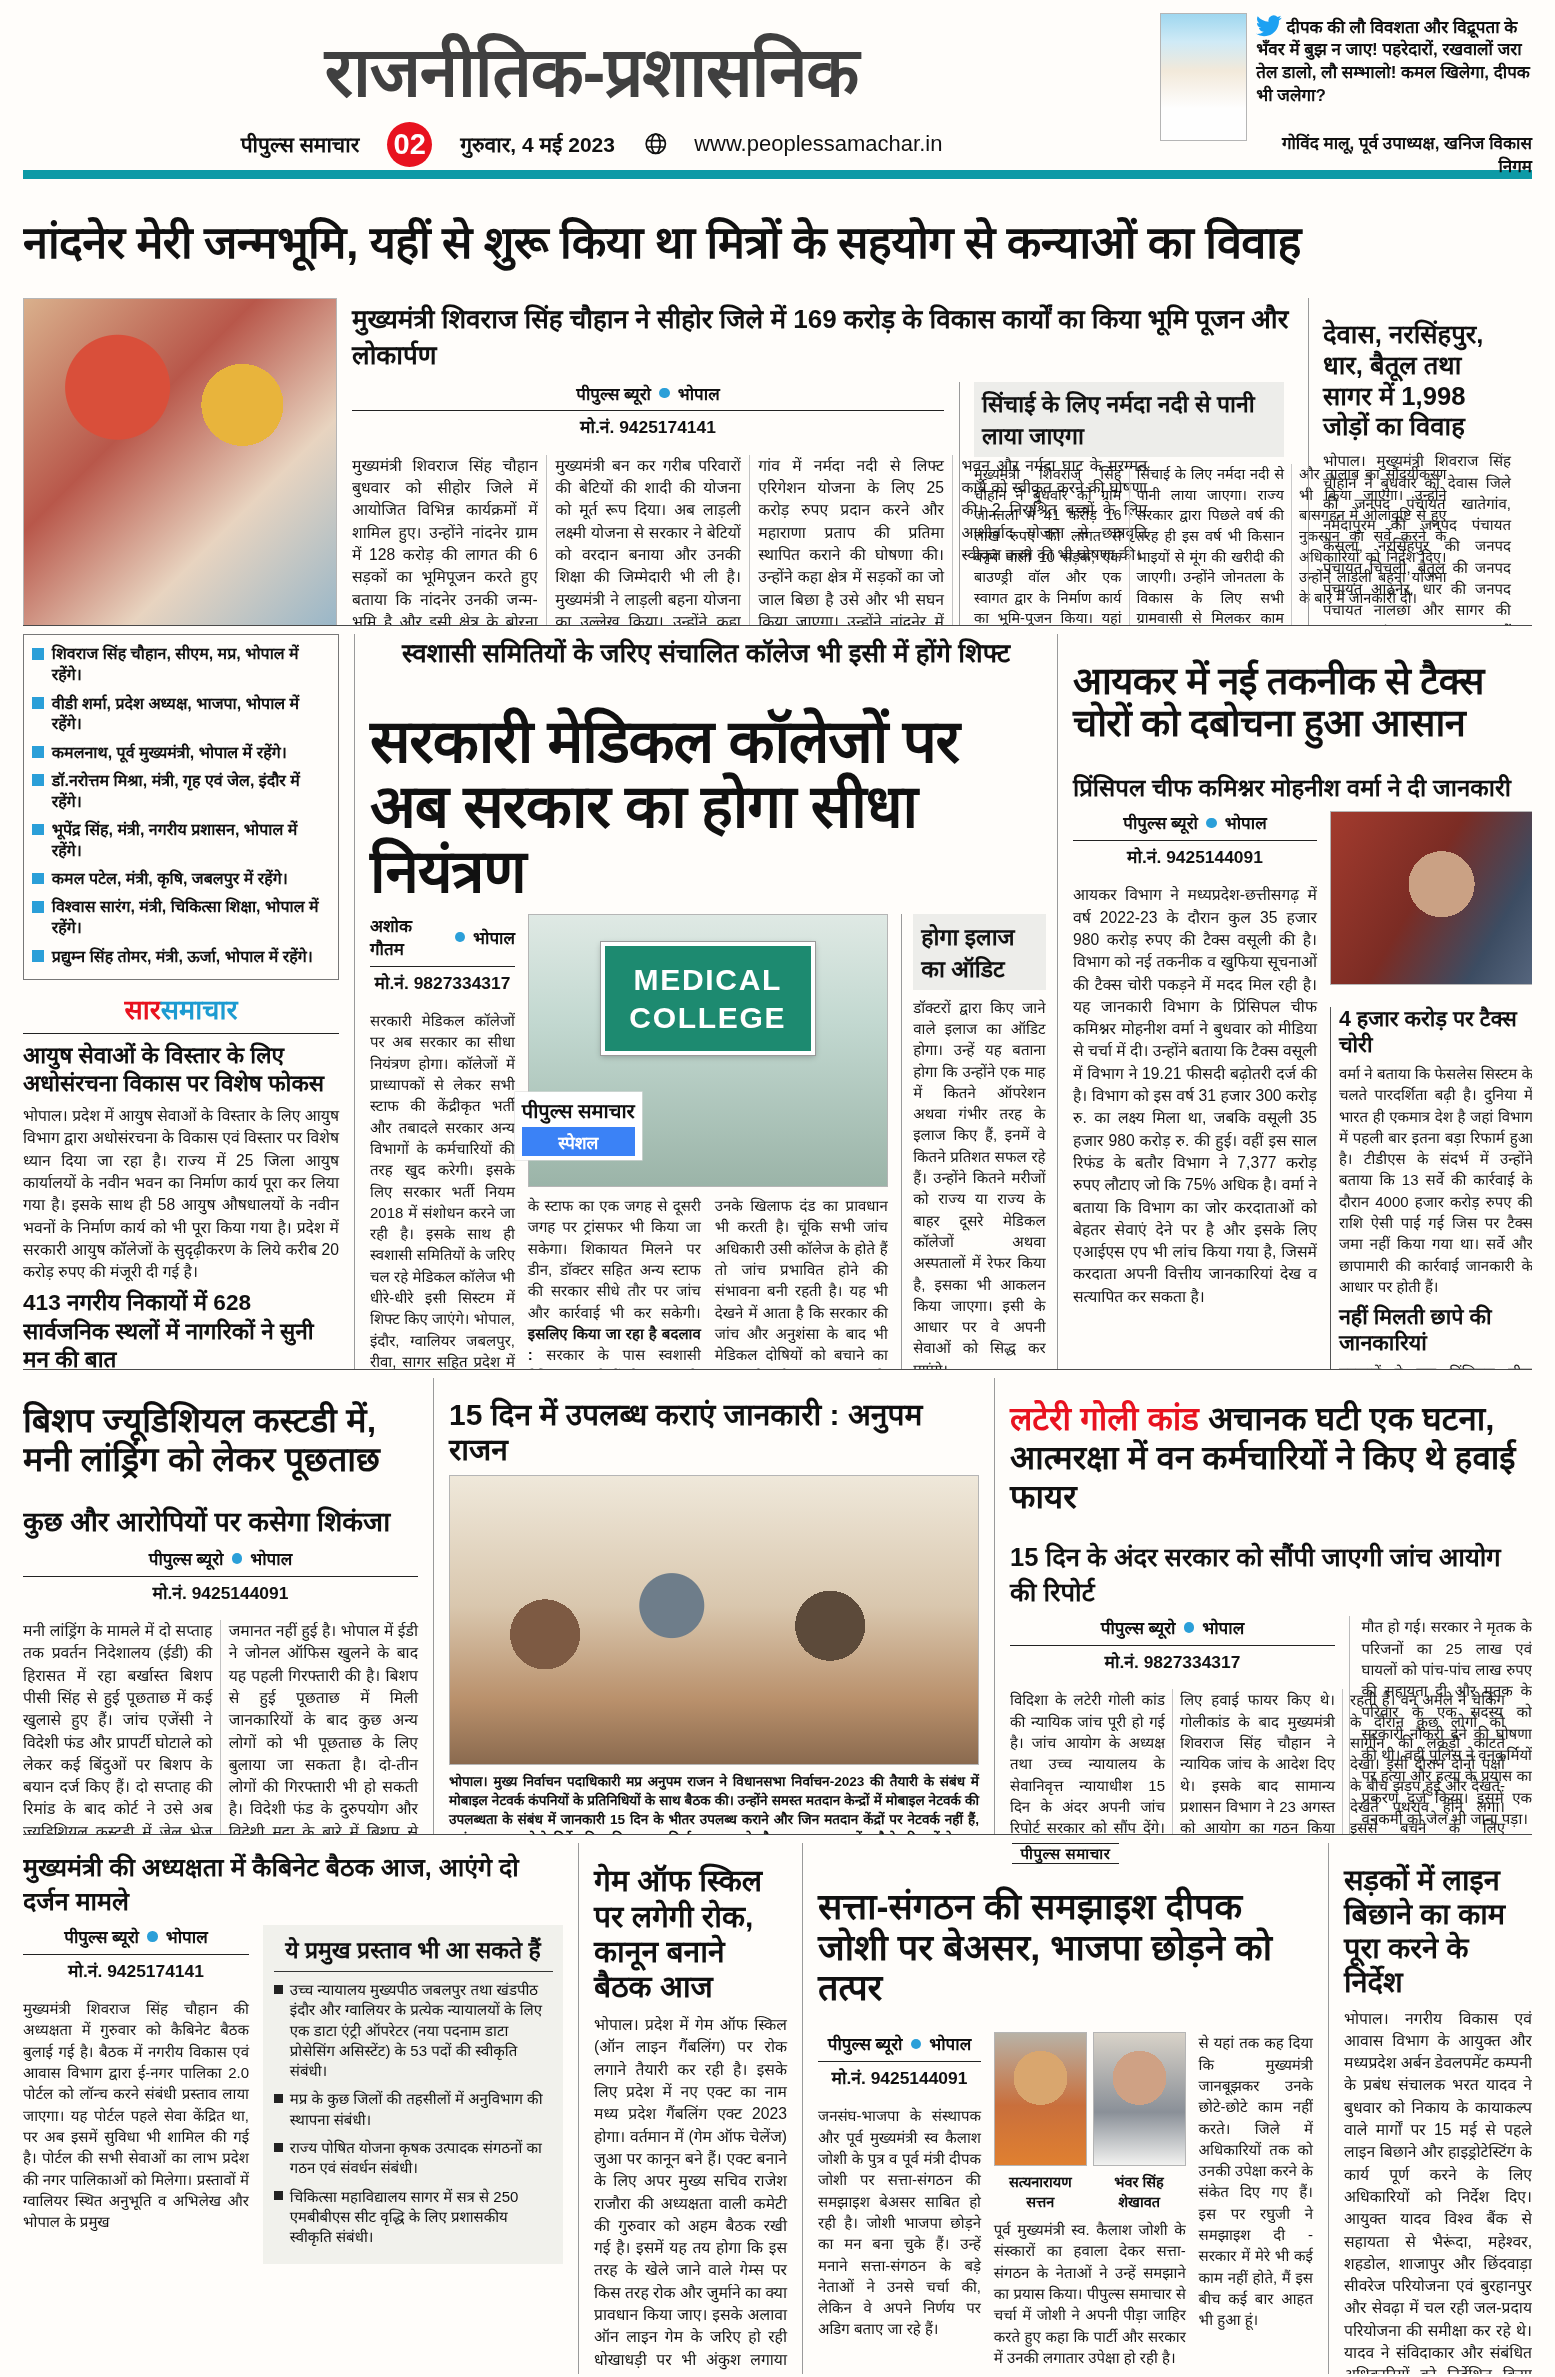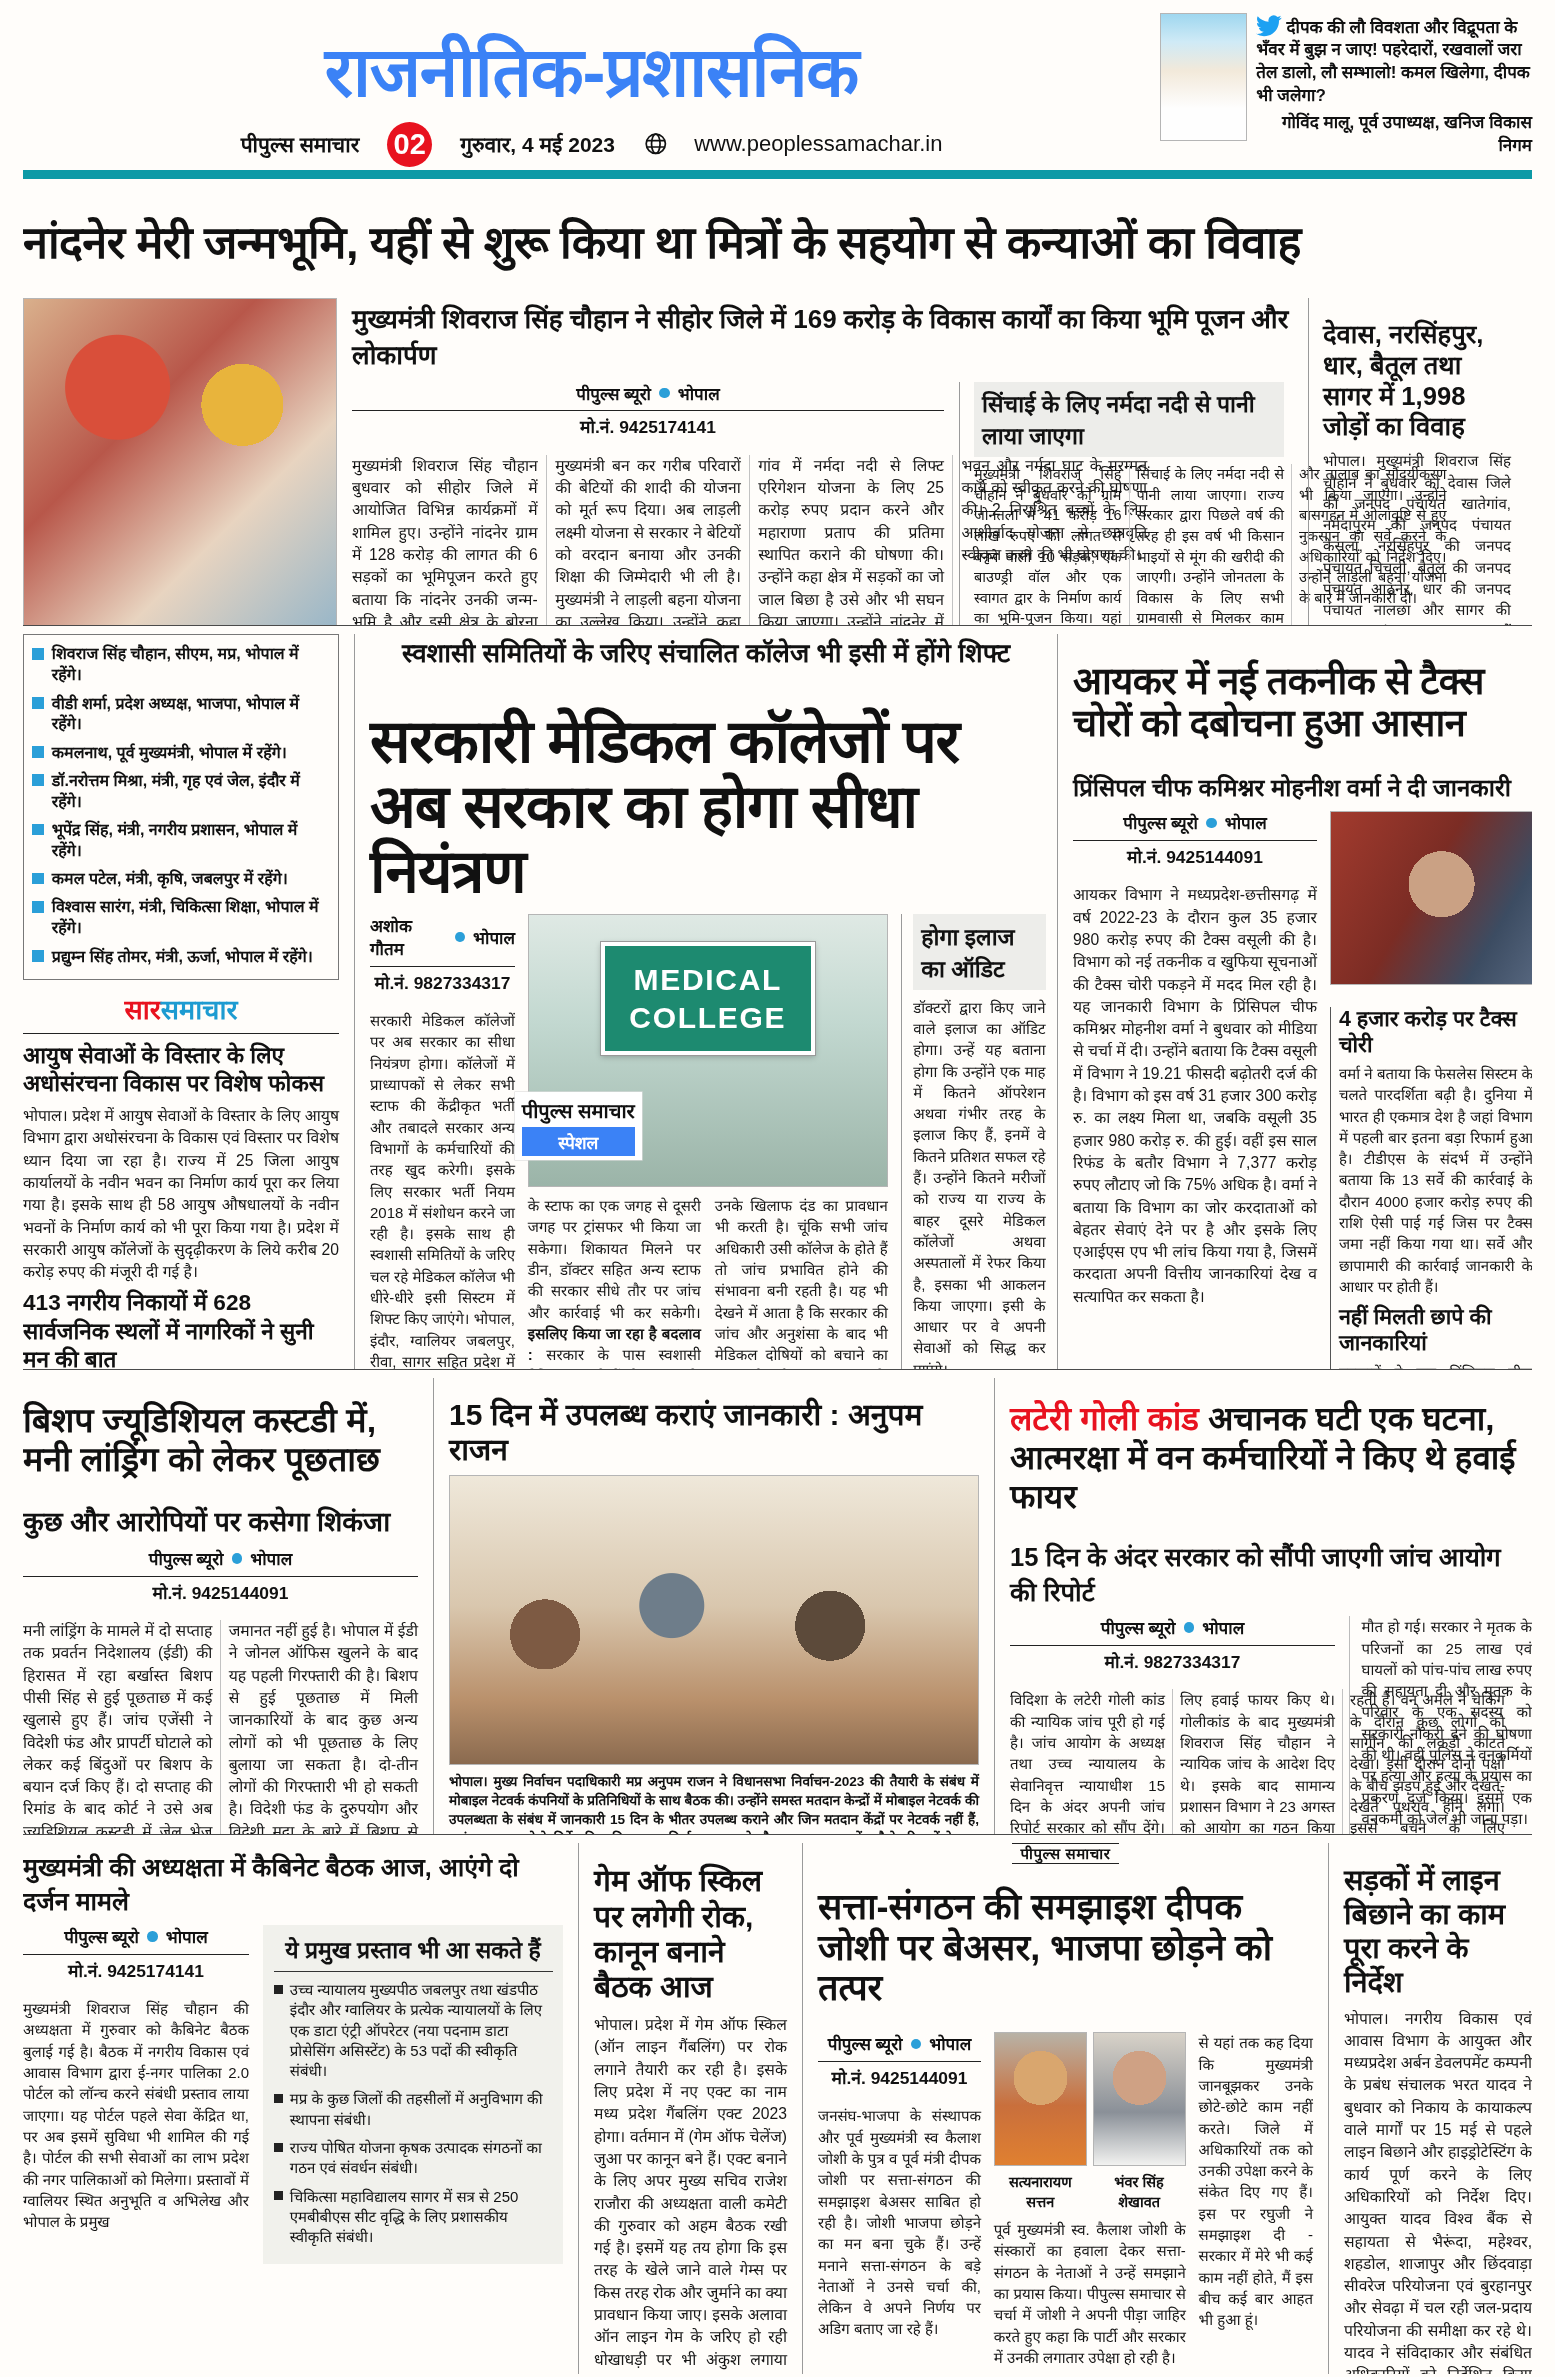--- a/index.html
+++ b/index.html
@@ -2,30 +2,30 @@
 <html lang="hi" style="font-size:9.3px"><head>
 <meta charset="utf-8">
 <style>
   * { box-sizing: border-box; }
   body { margin:0; background:#e9e9e9; font-family:"Liberation Sans", sans-serif; color:#111; }
   .page { width:1555px; height:2377px; background:#fffdfa; margin:0 auto; position:relative; overflow:hidden; padding:0 23px; }
 
   
   .masthead { height:170px; display:flex; align-items:stretch; padding-top:8.1px; }
   .mast-left { flex:1; display:flex; flex-direction:column; align-items:center; justify-content:flex-end; padding-bottom:3.5px; }
-  .mast-title { font-size:69px; font-weight:900; letter-spacing:-1.2px; line-height:1; color:#3b82f6; }
+  .mast-title { font-size:69px; font-weight:900; letter-spacing:-1.2px; line-height:1; color:#404040; }
   .mast-meta { display:flex; align-items:center; gap:28px; margin-top:15px; }
   .mast-paper { font-size:21px; font-weight:bold; }
   .page-badge { width:45px; height:45px; border-radius:50%; background:#e8121f; color:#fff; font-size:29px; font-weight:bold; display:flex; align-items:center; justify-content:center; }
   .mast-date { font-size:21px; font-weight:bold; }
   .mast-site { display:flex; align-items:center; gap:21px; font-size:22px; font-weight:normal; }
   .tweet-card { width:372px; display:flex; gap:9.3px; padding-top:4.6px; }
   .tweet-photo { width:87px; height:128px; flex:0 0 87px; background:linear-gradient(180deg,#9fd7ef 0%,#cfeaf6 22%,#f2e9da 45%,#fefefe 75%); border:0.6px solid #bbb; }
   .tweet-text { font-size:17px; line-height:1.35; font-weight:600; }
-  .tweet-author { margin-top:2px; font-weight:800; text-align:right; font-size:17px; }
+  .tweet-author { margin-top:23px; font-weight:800; text-align:right; font-size:17px; }
   .twitter-svg { width:25.6px; height:25.6px; vertical-align:-5.8px; margin-right:4.6px; }
   .teal-bar { height:9.3px; background:#0d9aa6; margin-bottom:5.8px; }
 
   
   .byline { display:flex; gap:8.1px; justify-content:center; align-items:center; font-weight:bold; font-size:17px; border-bottom:1.7px solid #222; padding-bottom:5.8px; }
   .dot { width:10.5px; height:10.5px; border-radius:50%; background:#2b9fd8; }
   .phone { text-align:center; font-weight:bold; font-size:17.4px; padding:3px 0 7px; margin-bottom:9.3px; }
   .jtext { font-size:15.7px; line-height:1.42; text-align:justify; color:#161616; }
   .band { border-top:1.2px solid #4a4a4a; padding-top:8.1px; overflow:hidden; }
   .band-row { display:flex; gap:0; }

